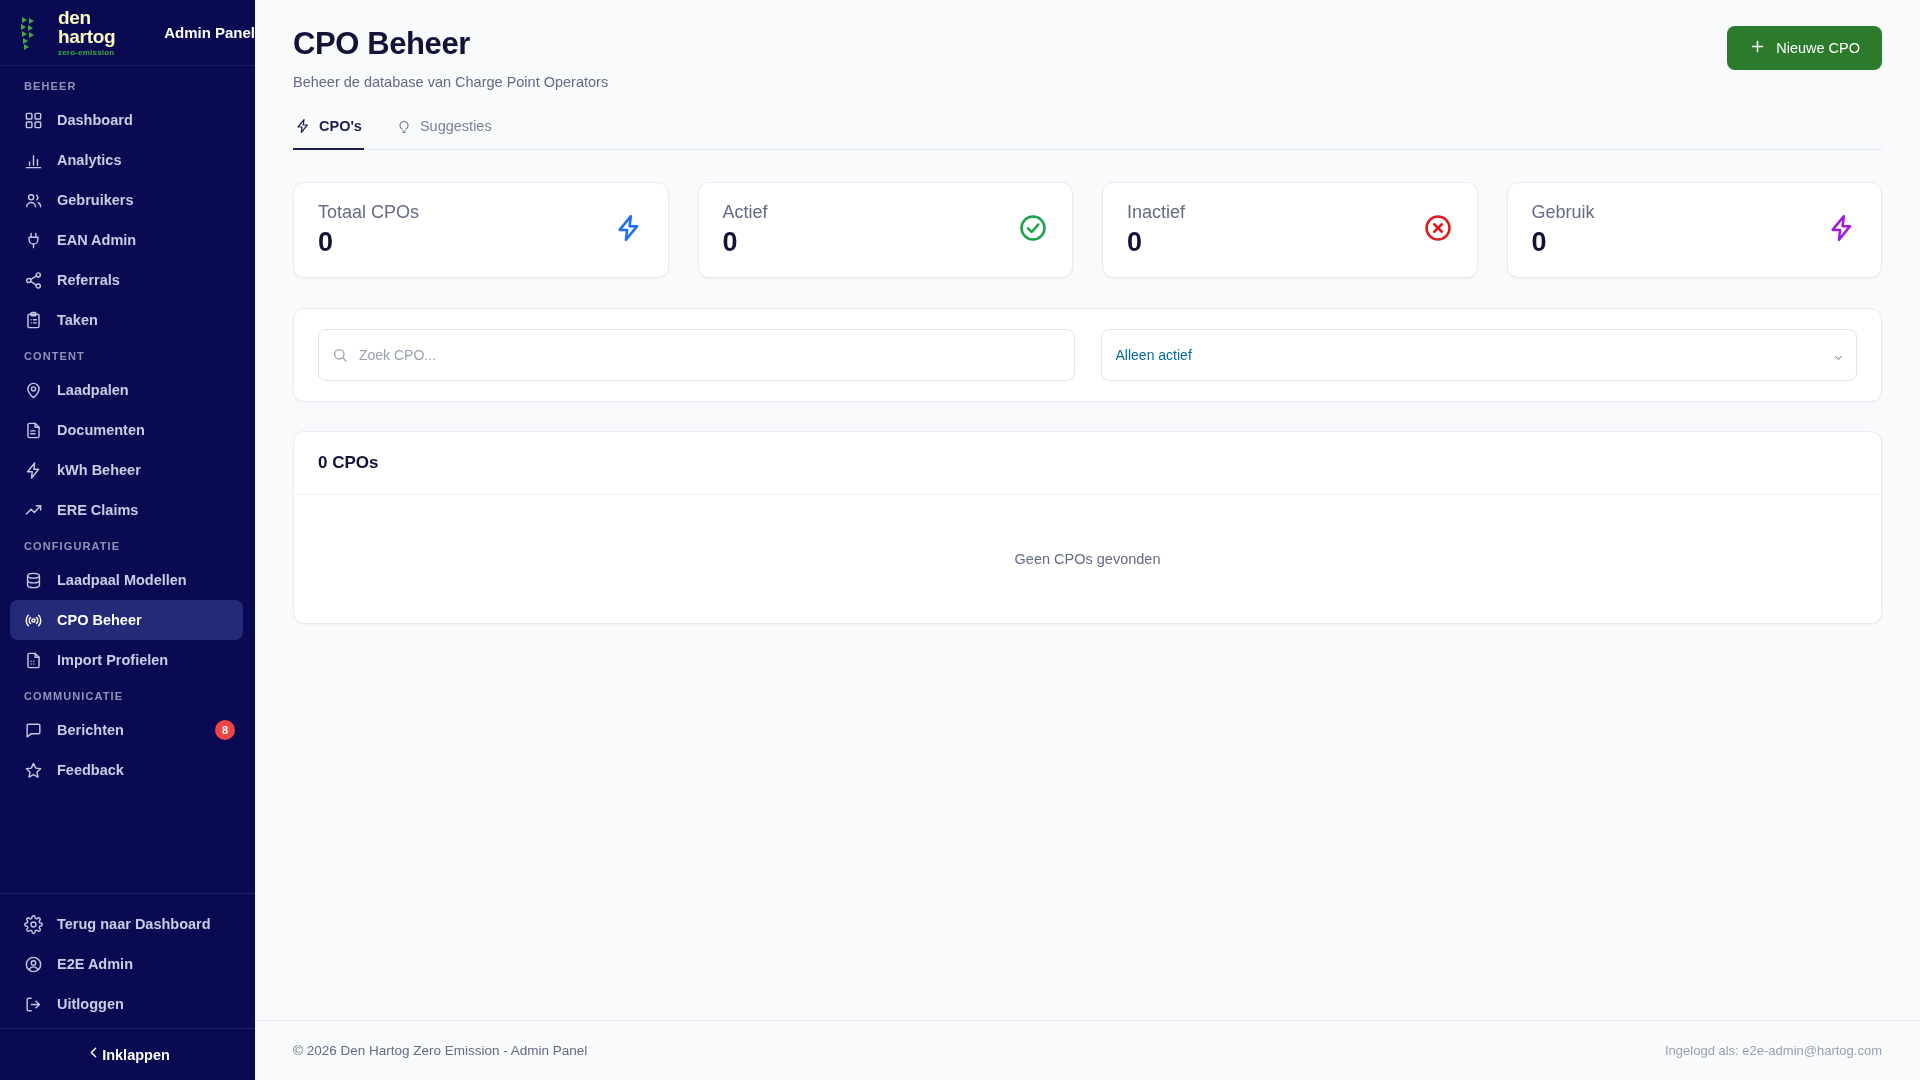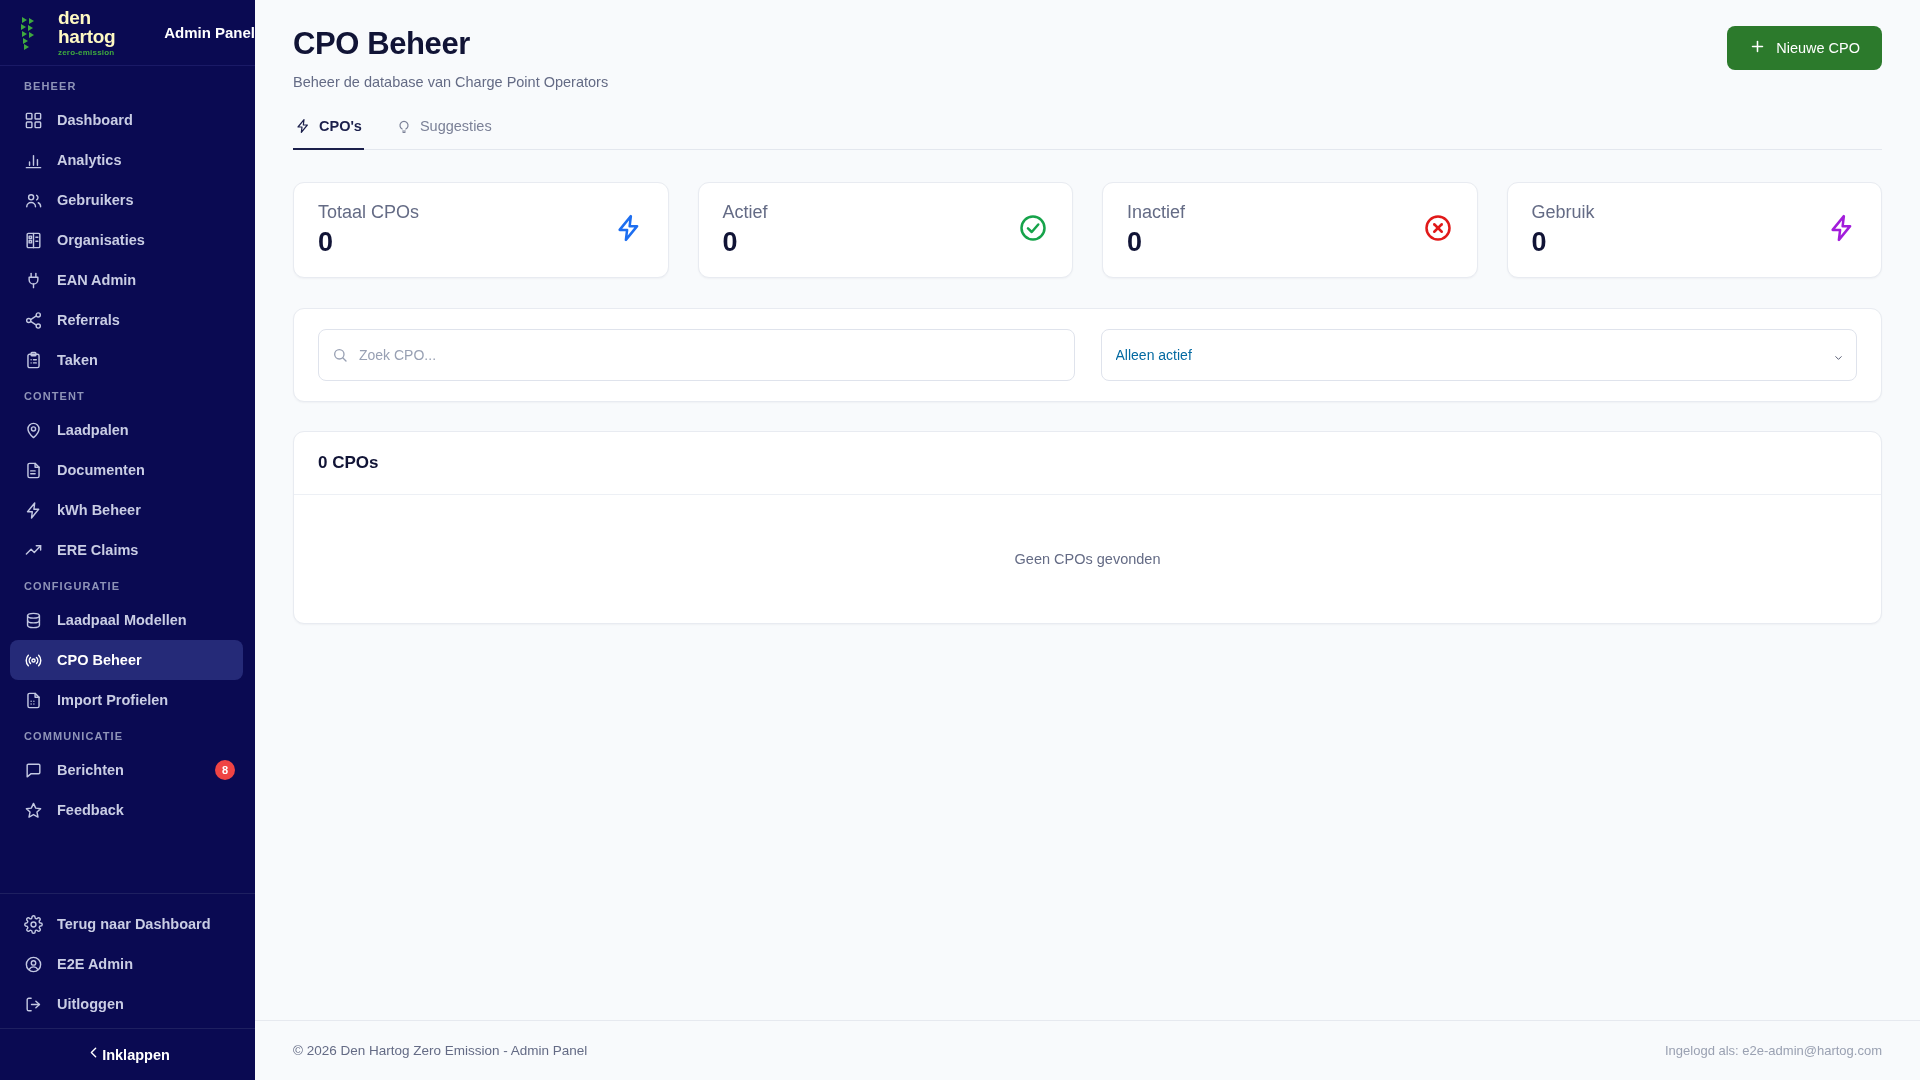--- a/index.html
+++ b/index.html
@@ -228,33 +228,20 @@
         <div class="sb-item">
           <span class="ic">
             <svg viewBox="0 0 24 24">
               <circle cx="9" cy="8" r="3.2"></circle>
               <path d="M3.5 20c0-3.2 2.5-5.4 5.5-5.4s5.5 2.2 5.5 5.4"></path>
               <path d="M16 5.5a3.2 3.2 0 0 1 0 5.6"></path>
               <path d="M18 14.8c2 .8 3 2.6 3 5.2"></path>
             </svg>
           </span>
           <span class="lbl">Gebruikers</span>
-        </div>
-        <div class="sb-item">
-          <span class="ic">
-            <svg viewBox="0 0 24 24">
-              <rect x="4" y="3" width="16" height="18" rx="1.5"></rect>
-              <line x1="12" y1="3" x2="12" y2="21"></line>
-              <rect x="6.5" y="6.5" width="3" height="3"></rect>
-              <rect x="6.5" y="12" width="3" height="3"></rect>
-              <line x1="15" y1="8" x2="17.5" y2="8"></line>
-              <line x1="15" y1="13" x2="17.5" y2="13"></line>
-            </svg>
-          </span>
-          <span class="lbl">Organisaties</span>
         </div>
         <div class="sb-item">
           <span class="ic">
             <svg viewBox="0 0 24 24">
               <path d="M9 3v5"></path>
               <path d="M15 3v5"></path>
               <path d="M6.5 8h11v3a5.5 5.5 0 0 1-11 0z"></path>
               <path d="M12 16.5V21"></path>
             </svg>
           </span>

